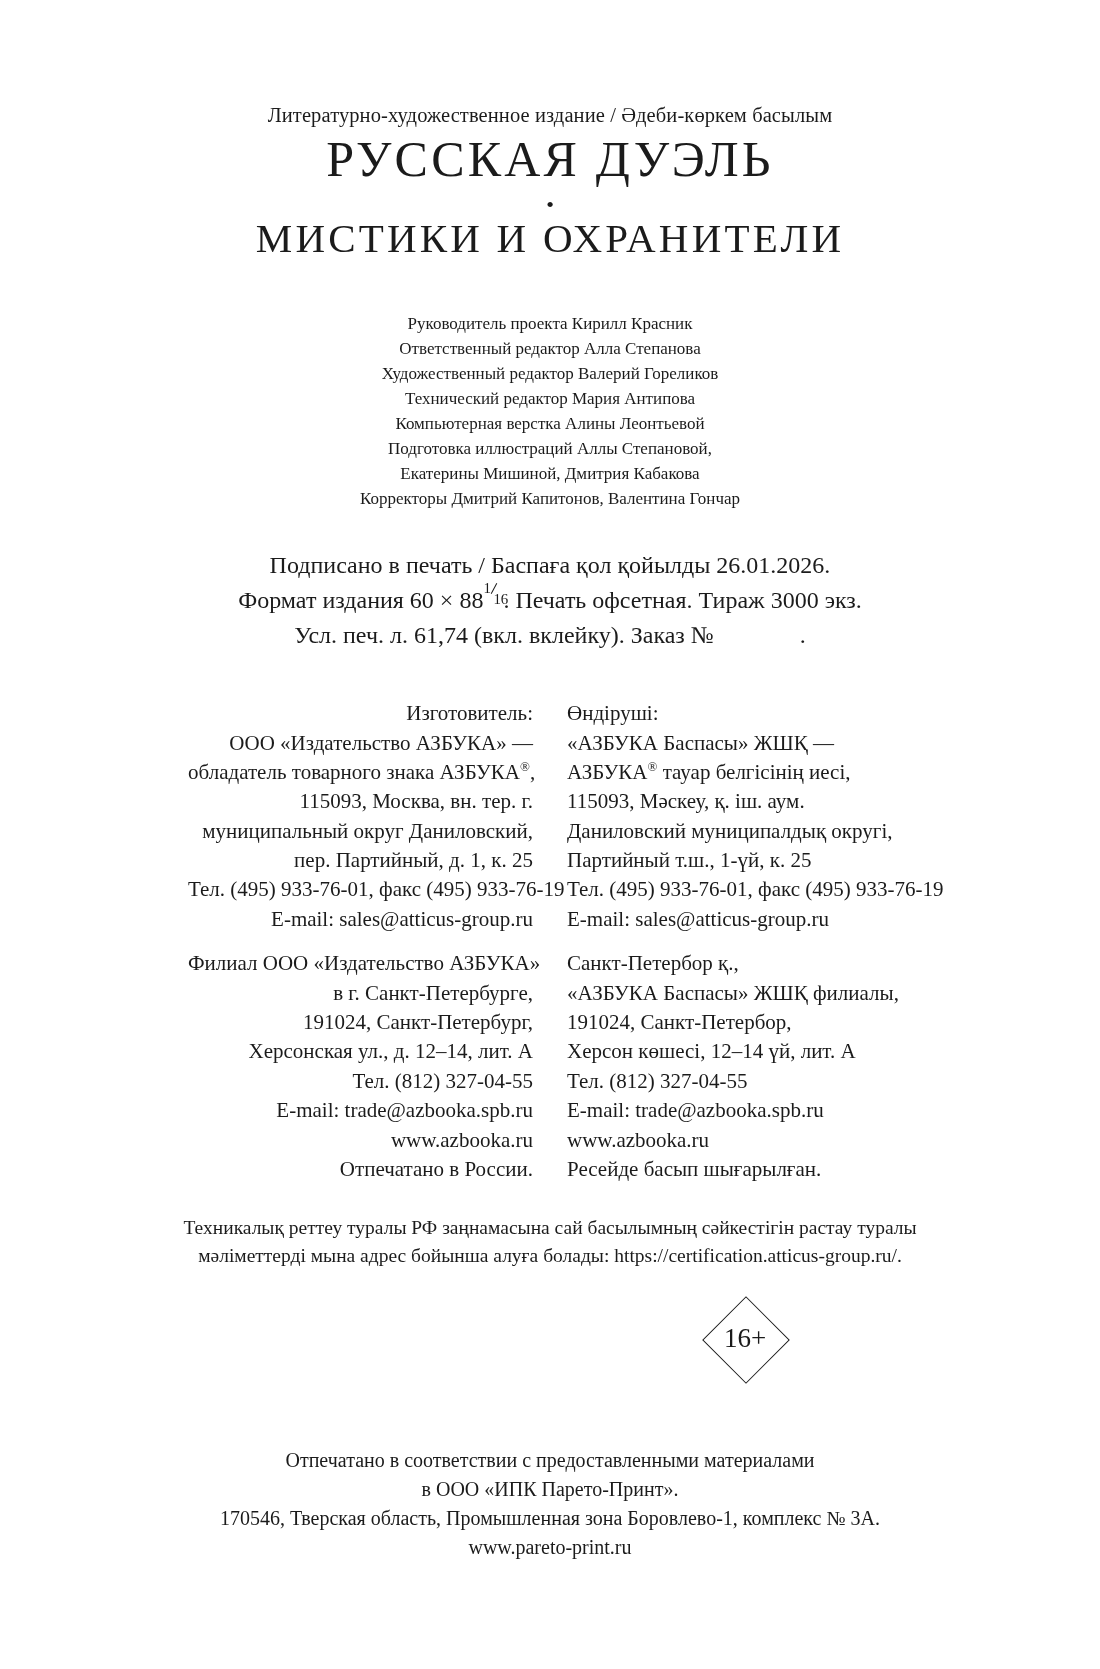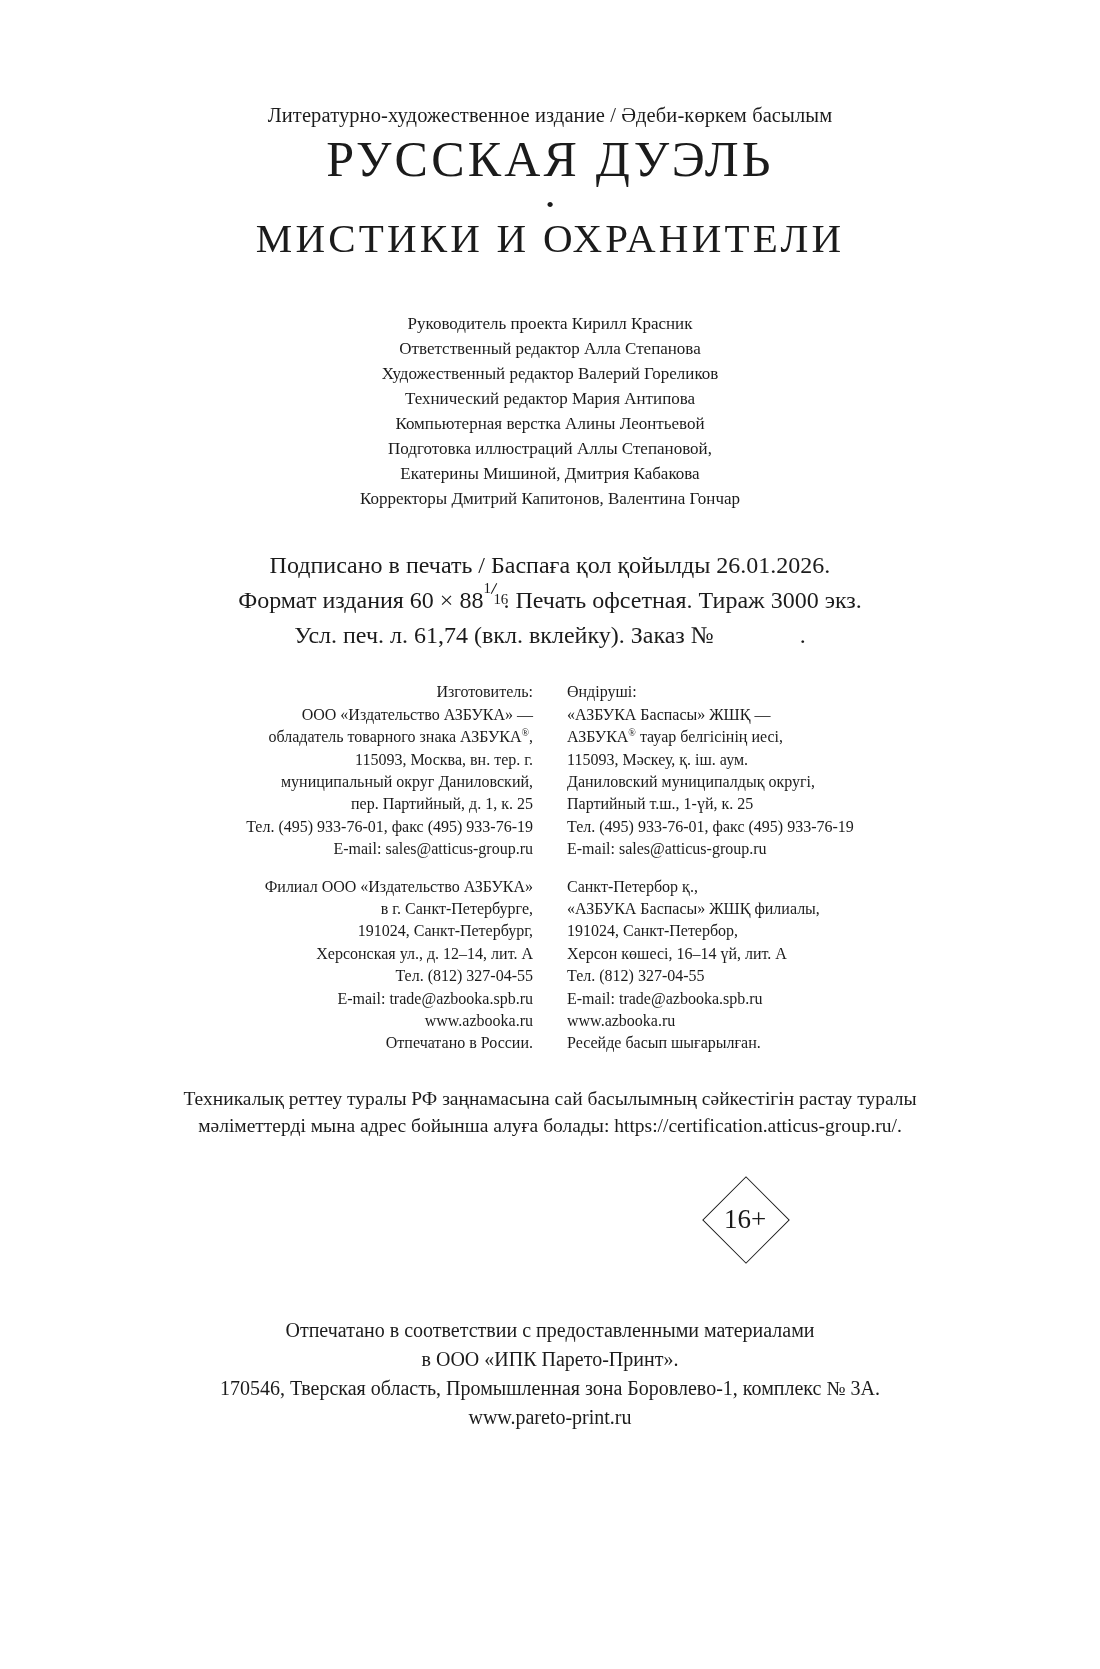--- a/index.html
+++ b/index.html
@@ -96,25 +96,25 @@
     transform: rotate(-62deg);
   }
   .frac .den {
     position: absolute;
     left: 10px; top: 0.30em;
     font-size: 0.62em;
   }
 
   
   .pub {
-    margin-top: 28px;
+    margin-top: 46px;
     display: flex;
     justify-content: center;
     gap: 12px;
-    font-size: 16px;
+    font-size: 21px;
     line-height: 1.40;
   }
   .pub .col-left {
     width: 345px;
     text-align: right;
     padding-right: 11px;
   }
   .pub .col-right {
     width: 345px;
     text-align: left;
@@ -143,21 +143,21 @@
   .info-text {
     text-align: center;
     font-size: 20px;
     line-height: 1.44;
     padding-right: 40px;
   }
   .info-text div { white-space: nowrap; }
   .age-badge {
     position: absolute;
     right: 312px;
-    top: 10px;
+    top: 0;
     width: 86px;
     height: 86px;
   }
   .age-badge .diamond {
     position: absolute;
     left: 50%;
     top: 50%;
     width: 60px;
     height: 60px;
     margin-left: -30px;
@@ -249,21 +249,21 @@
       <div><span>АЗБУКА</span><span class="reg">®</span><span> тауар  белгісінің иесі,</span></div>
       <div>115093, Мәскеу, қ. іш. аум.</div>
       <div>Даниловский муниципалдық округі,</div>
       <div>Партийный т.ш., 1-үй, к. 25</div>
       <div>Тел. (495) 933-76-01, факс (495) 933-76-19</div>
       <div>E-mail: sales@atticus-group.ru</div>
       <div class="gap-row"></div>
       <div>Санкт-Петербор қ.,</div>
       <div>«АЗБУКА Баспасы» ЖШҚ филиалы,</div>
       <div>191024, Санкт-Петербор,</div>
-      <div>Херсон көшесі, 16–14 үй, лит. А</div>
+      <div>Херсон көшесі, 12–14 үй, лит. А</div>
       <div>Тел. (812) 327-04-55</div>
       <div>E-mail: trade@azbooka.spb.ru</div>
       <div>www.azbooka.ru</div>
       <div>Ресейде басып шығарылған.</div>
     </div>
   </div>
 
   <div class="cert">
     <div>Техникалық реттеу туралы РФ заңнамасына сай басылымның сәйкестігін растау туралы</div>
     <div>мәліметтерді мына адрес бойынша алуға болады: https://certification.atticus-group.ru/.</div>

